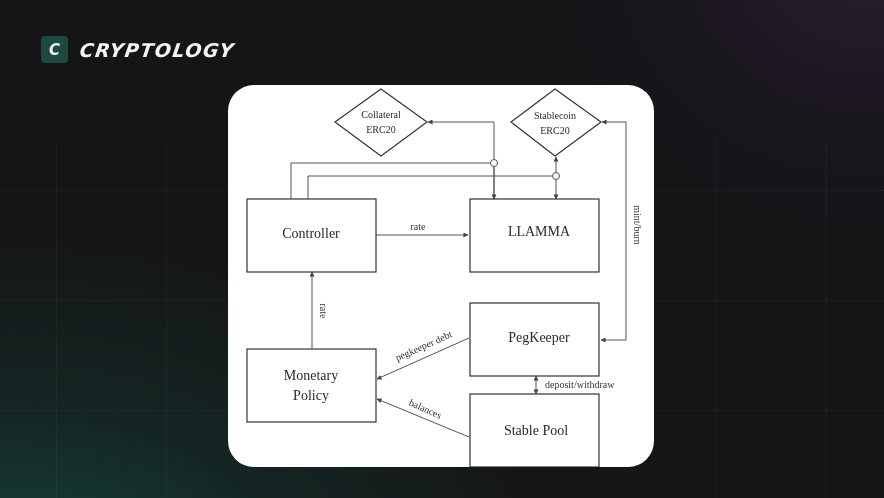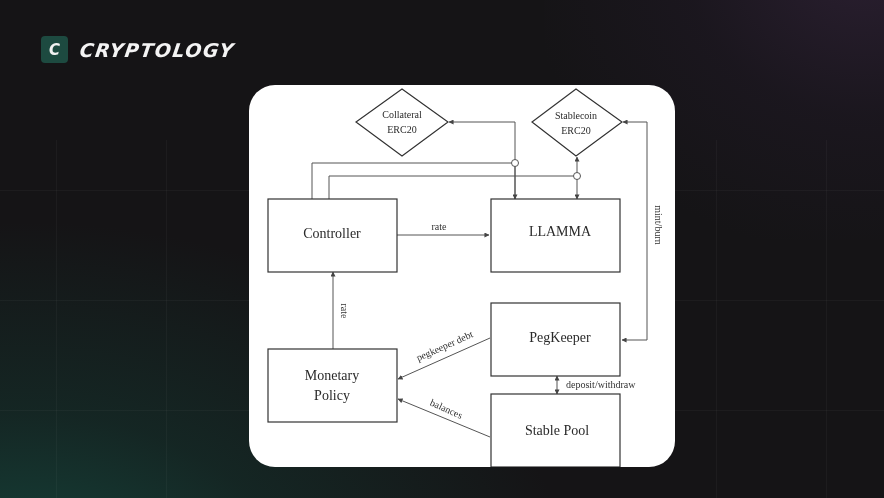--- a/index.html
+++ b/index.html
@@ -29,21 +29,21 @@
       color: #f2f2f2; font-weight: 700; font-style: italic; font-size: 15px;
       font-family: "DejaVu Sans", sans-serif;
     }
     .logo-text {
       color: #f4f4f4; font-family: "DejaVu Sans", sans-serif; font-weight: 700;
       font-style: italic; font-size: 19px; letter-spacing: 1.5px; transform: skewX(-8deg);
     }
 
     .card {
       position: absolute; left: 228px; top: 85px; width: 426px; height: 382px;
-      background: #ffffff; border-radius: 26px; overflow: hidden; margin-left: 21px;
+      background: #ffffff; border-radius: 26px; overflow: hidden;
     }
     .card svg { position: absolute; left: 0; top: 0; }
     .node-text { font-family: "Liberation Serif", serif; fill: #2a2a2a; }
     .edge-text { font-family: "Liberation Serif", serif; fill: #333; font-size: 10px; }
   </style>
 </head>
 <body>
 
 <div class="bg-glow-green"></div>
 <div class="bg-glow-purple"></div>

